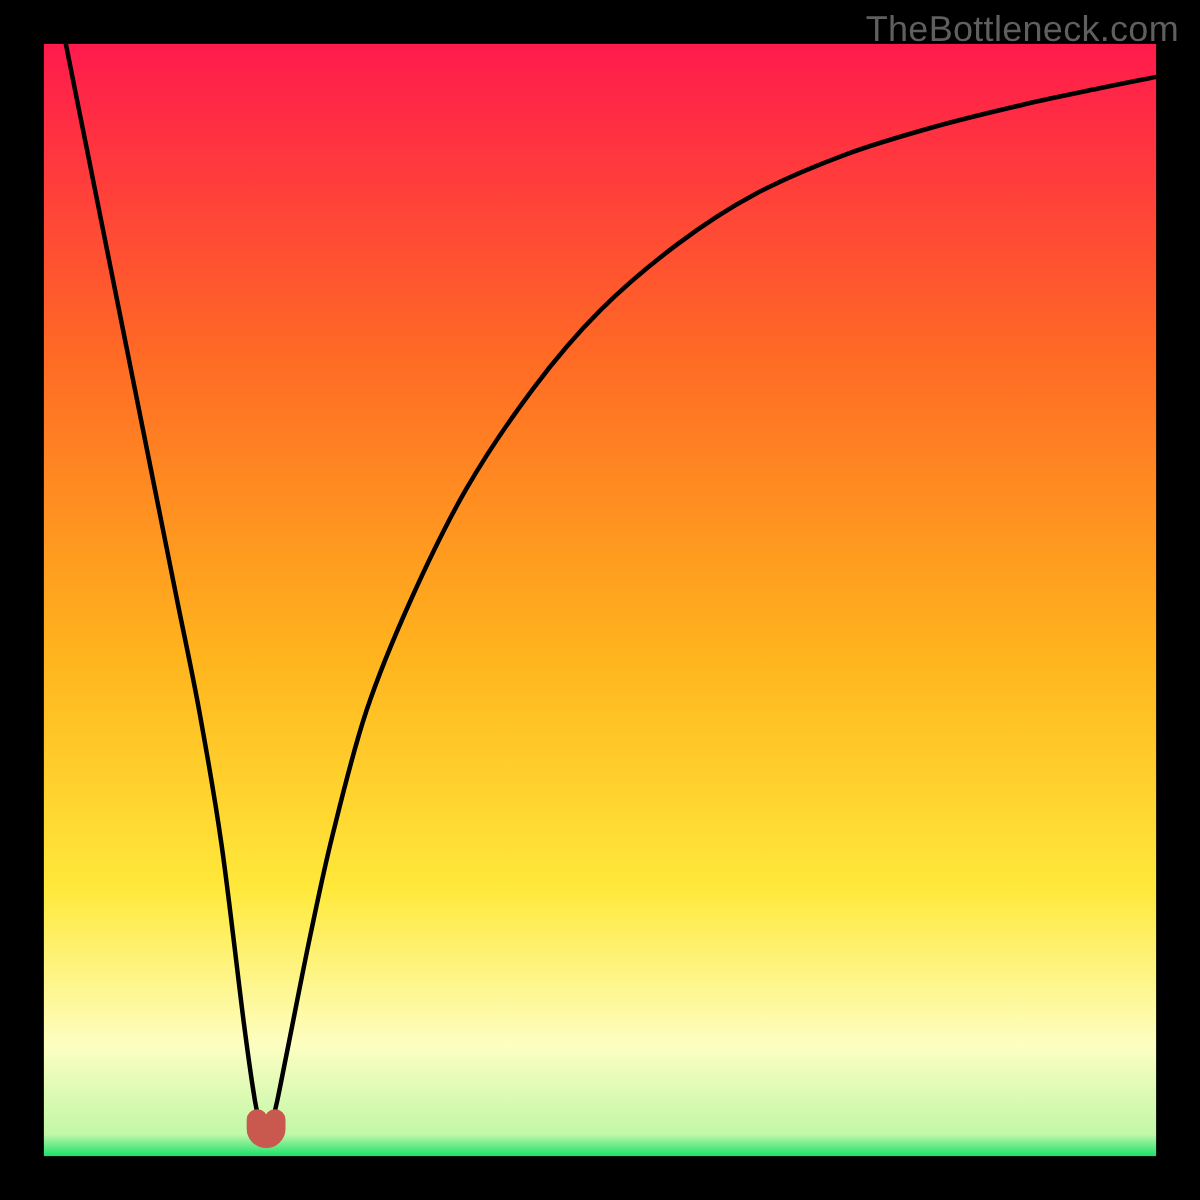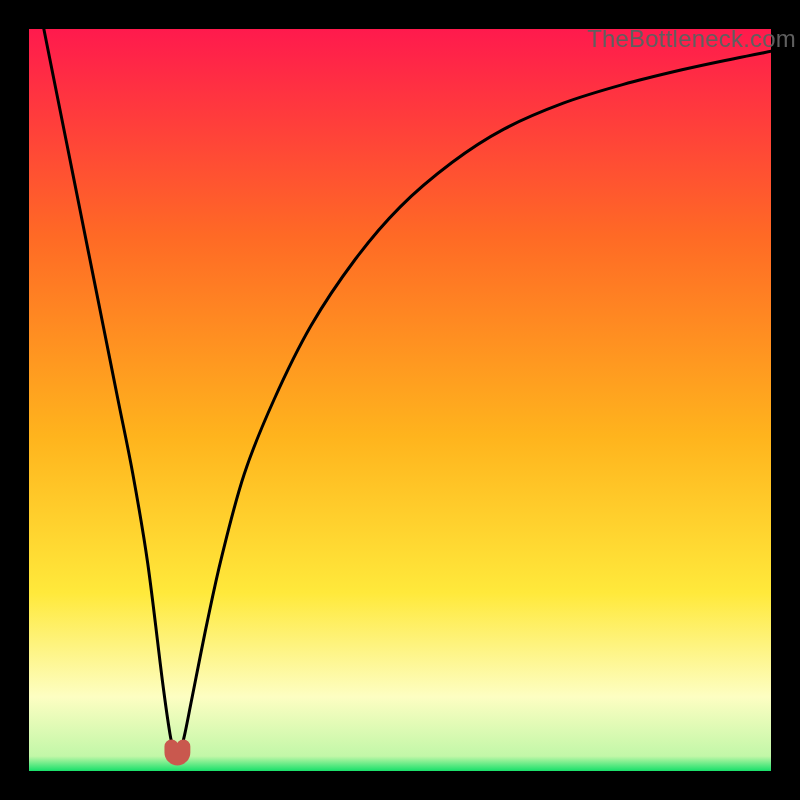--- a/index.html
+++ b/index.html
@@ -20,27 +20,26 @@
     position: absolute;
     left: 29px;
     top: 29px;
     width: 742px;
     height: 742px;
     overflow: hidden;
   }
   .watermark {
     position: absolute;
     top: 6px;
-    right: 4px;
+    right: 14px;
     color: #5f5f5f;
     font-size: 24px;
     font-weight: 500;
     letter-spacing: 0.2px;
     user-select: none;
-    margin-top: 19px;
   }
   svg { display: block; }
 </style>
 </head>
 <body>
 
 <div class="frame">
 
   <div class="plot-area">
     <svg id="chart-svg" width="742" height="742" viewBox="0 0 742 742" preserveAspectRatio="none">

